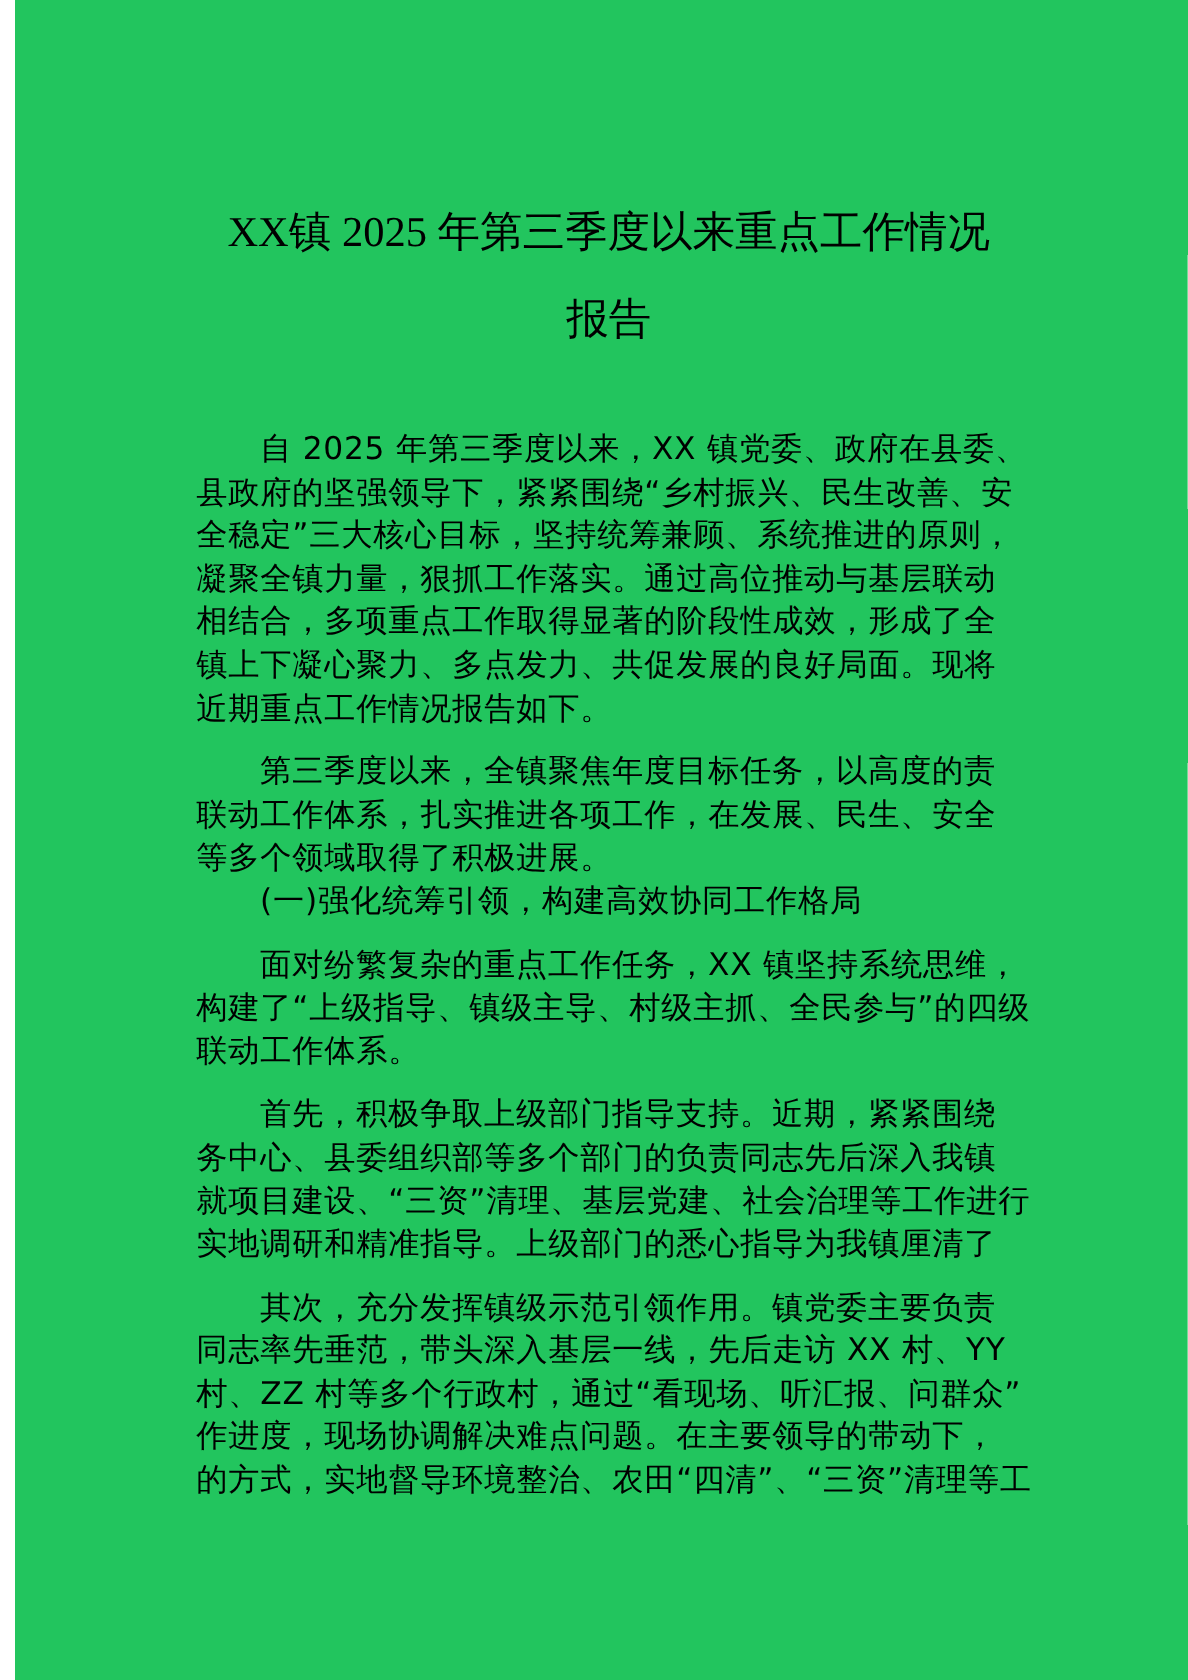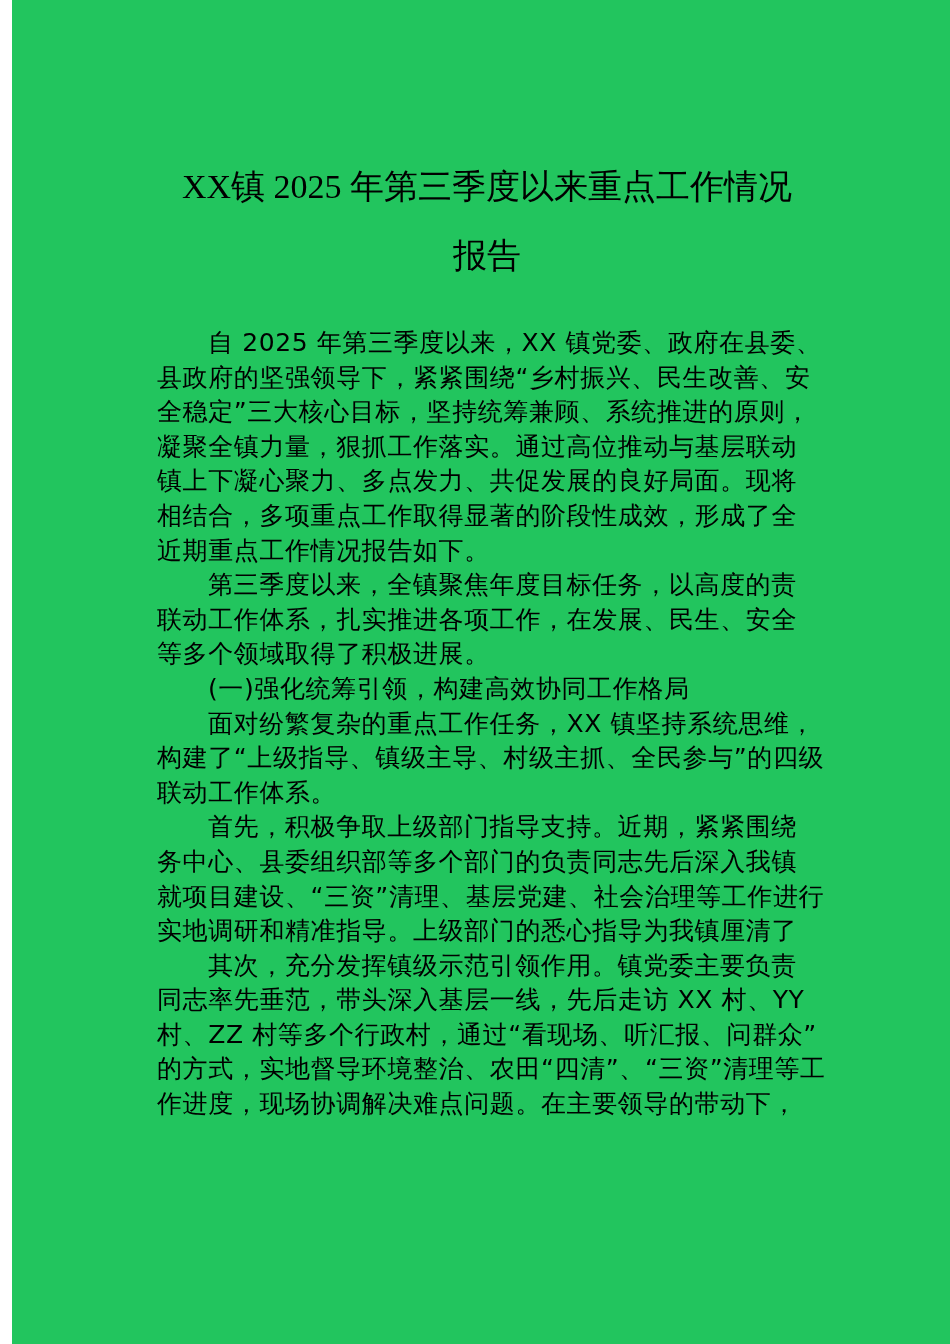--- a/index.html
+++ b/index.html
@@ -44,48 +44,48 @@
     }
     .line {
       display: block;
       height: 34.6px;
       line-height: 34.6px;
       font-size: 25px;
       white-space: nowrap;
       font-family: "DejaVu Sans", "Liberation Sans", sans-serif;
       letter-spacing: 0.6px;
     }
-    .line.indent { padding-left: 51px; }
+    .line.indent { padding-left: 51px; margin-top: 16px; }
     .line.heading { padding-left: 51px; }
   </style>
 </head>
 <body>
 
 <div class="page">
   <div class="title l1">XX镇 2025 年第三季度以来重点工作情况</div>
   <div class="title l2">报告</div>
 
   <div class="body">
     <span class="line indent">自 2025 年第三季度以来，XX 镇党委、政府在县委、</span>
     <span class="line">县政府的坚强领导下，紧紧围绕“乡村振兴、民生改善、安</span>
     <span class="line">全稳定”三大核心目标，坚持统筹兼顾、系统推进的原则，</span>
     <span class="line">凝聚全镇力量，狠抓工作落实。通过高位推动与基层联动</span>
+    <span class="line">相结合，多项重点工作取得显著的阶段性成效，形成了全</span>
     <span class="line">镇上下凝心聚力、多点发力、共促发展的良好局面。现将</span>
-    <span class="line">相结合，多项重点工作取得显著的阶段性成效，形成了全</span>
     <span class="line">近期重点工作情况报告如下。</span>
     <span class="line indent">第三季度以来，全镇聚焦年度目标任务，以高度的责</span>
     <span class="line">联动工作体系，扎实推进各项工作，在发展、民生、安全</span>
     <span class="line">等多个领域取得了积极进展。</span>
     <span class="line heading">(一)强化统筹引领，构建高效协同工作格局</span>
     <span class="line indent">面对纷繁复杂的重点工作任务，XX 镇坚持系统思维，</span>
     <span class="line">构建了“上级指导、镇级主导、村级主抓、全民参与”的四级</span>
     <span class="line">联动工作体系。</span>
     <span class="line indent">首先，积极争取上级部门指导支持。近期，紧紧围绕</span>
     <span class="line">务中心、县委组织部等多个部门的负责同志先后深入我镇</span>
     <span class="line">就项目建设、“三资”清理、基层党建、社会治理等工作进行</span>
     <span class="line">实地调研和精准指导。上级部门的悉心指导为我镇厘清了</span>
     <span class="line indent">其次，充分发挥镇级示范引领作用。镇党委主要负责</span>
     <span class="line">同志率先垂范，带头深入基层一线，先后走访 XX 村、YY</span>
     <span class="line">村、ZZ 村等多个行政村，通过“看现场、听汇报、问群众”</span>
+    <span class="line">作进度，现场协调解决难点问题。在主要领导的带动下，</span>
     <span class="line">的方式，实地督导环境整治、农田“四清”、“三资”清理等工</span>
-    <span class="line">作进度，现场协调解决难点问题。在主要领导的带动下，</span>
   </div>
 </div>
 
 </body></html>

